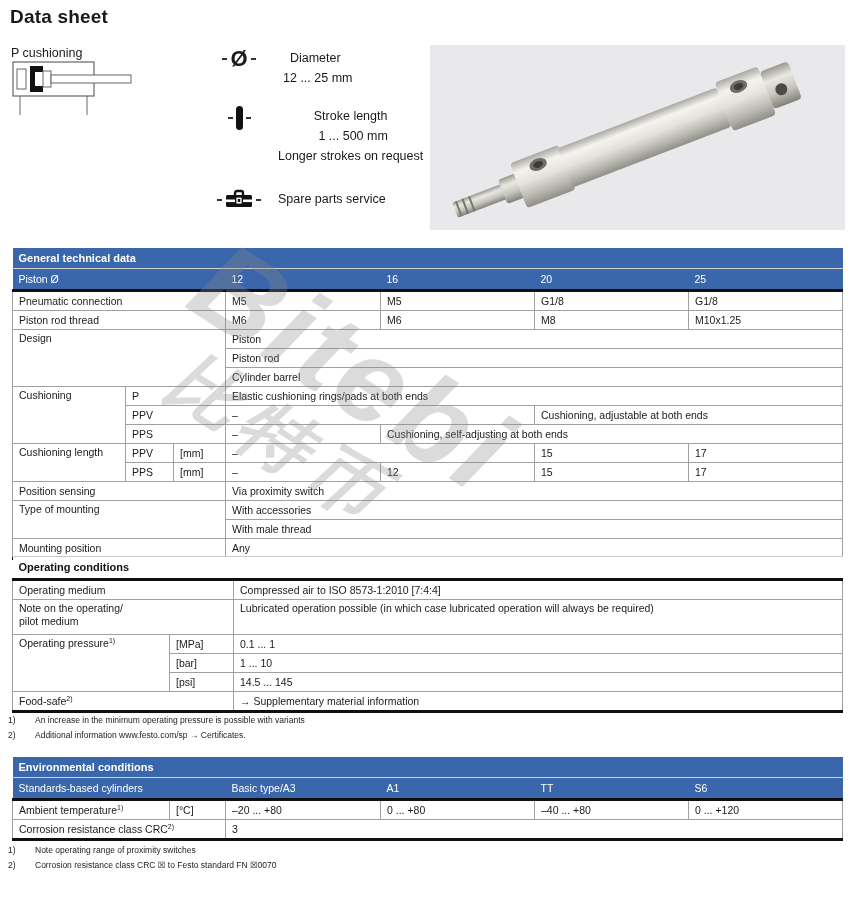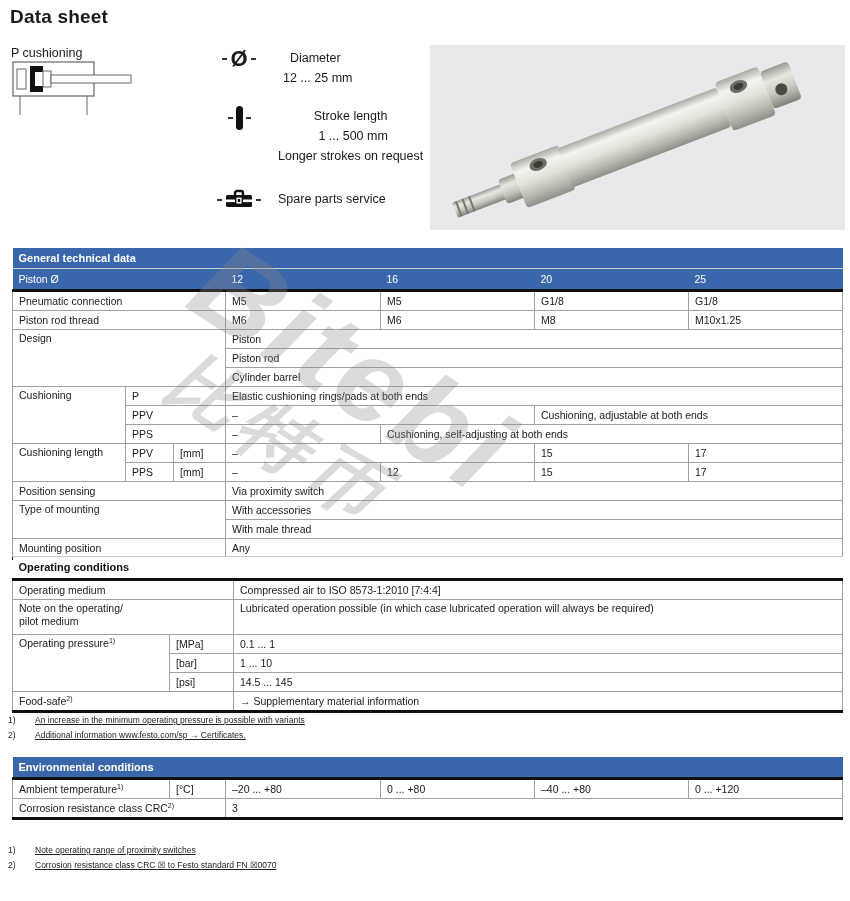--- a/index.html
+++ b/index.html
@@ -46,21 +46,21 @@
   td.no-left{border-left:none;}
   .white-hdr thead th{background:#fff;color:#111;font-weight:700;font-size:11px;height:17px;border-top:1px solid #c9c9c9;}
   sup{font-size:7px;line-height:0;vertical-align:super;}
   .tall td{height:30px;white-space:normal;vertical-align:top;padding-top:2px;}
   .arrow{font-weight:700;}
 
   
   .fnblock{left:8px;font-size:8.5px;color:#222;}
   .fn{display:flex;line-height:15px;}
   .fn-num{width:27px;flex:none;}
-  .fn-text{flex:1;text-decoration:underline;}
+  .fn-text{flex:1;}
 </style>
 </head>
 <body>
 
 <div class="abs page-title">Data sheet</div>
 
 <div class="abs schematic-label">P cushioning</div>
 <svg class="abs schematic" width="128" height="60" viewBox="0 0 128 60">
   <rect x="3" y="4" width="81" height="34" fill="none" stroke="#666" stroke-width="1.2"></rect>
   <rect x="7" y="11" width="9" height="20" fill="none" stroke="#666" stroke-width="1"></rect>
@@ -318,20 +318,27 @@
       <col style="width:56px">
       <col style="width:155px">
       <col style="width:154px">
       <col style="width:154px">
       <col style="width:154px">
     </colgroup>
   <thead>
     <tr class="ttl">
         <th colspan="6">Environmental conditions</th>
       </tr>
+    <tr class="cols">
+      <th colspan="2">Standards-based cylinders</th>
+      <th>Basic type/A3</th>
+      <th>A1</th>
+      <th>TT</th>
+      <th>S6</th>
+    </tr>
   </thead>
   <tbody>
     <tr>
       <td>
         <span>Ambient temperature</span><sup>1)</sup>
       </td>
       <td>[°C]</td>
       <td>–20 ... +80</td>
       <td>0 ... +80</td>
       <td>–40 ... +80</td>

